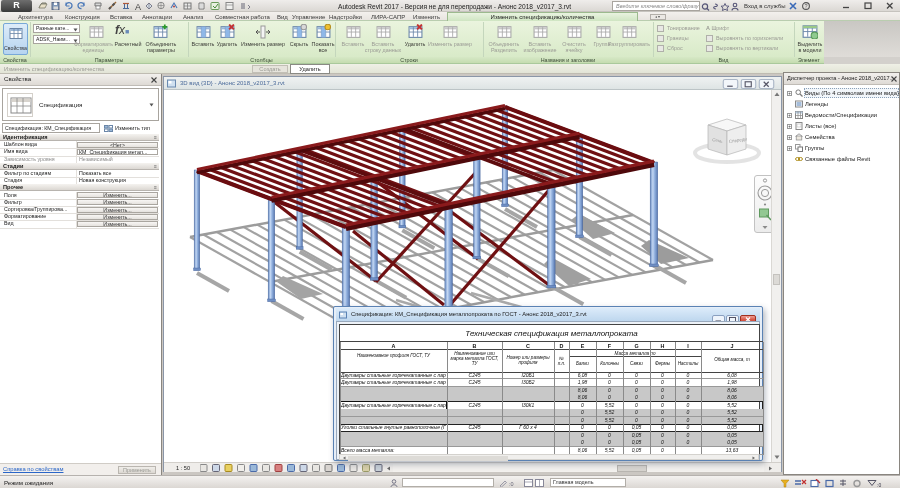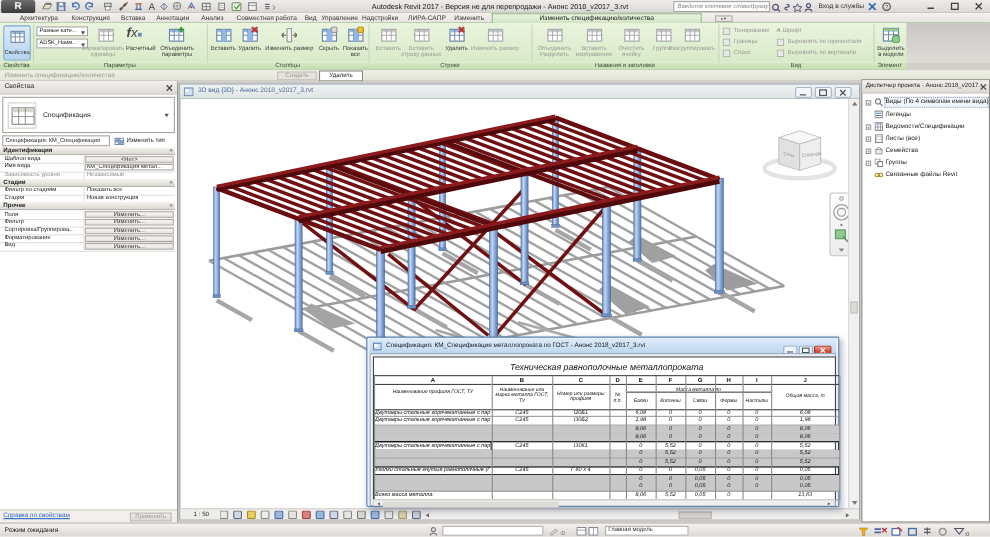--- a/index.html
+++ b/index.html
@@ -688,21 +688,21 @@
               <stop offset="0" stop-color="#f0a8a0"></stop>
               <stop offset="0.5" stop-color="#d85a4a"></stop>
               <stop offset="1" stop-color="#c03a28"></stop>
             </linearGradient>
           </defs>
           <path d="M6 2.5 L10 6.5 M10 2.5 L6 6.5" stroke="#fff" stroke-width="1.2"></path>
         </svg></span>
     </div>
     <div style="position:absolute;left:2px;top:14px;width:424px;height:139px;background:#edf2f8;border:1px solid #98a8bc">
       <div style="position:absolute;left:2px;top:2px;width:421px;height:131px;background:#fff;border:1px solid #444">
-        <div style="position:absolute;left:0px;top:0px;width:423px;height:17px;border-bottom:1px solid #444;font-size:8px;font-style:italic;text-align:center;line-height:17px;color:#111">Техническая равнополочные металлопроката</div>
+        <div style="position:absolute;left:0px;top:0px;width:423px;height:17px;border-bottom:1px solid #444;font-size:8px;font-style:italic;text-align:center;line-height:17px;color:#111">Техническая спецификация металлопроката</div>
         <div style="position:absolute;left:0px;top:17px;width:107px;height:8px;border-bottom:1px solid #444;font-size:5.4px;font-weight:bold;text-align:center;line-height:8px;color:#111">A</div>
         <div style="position:absolute;left:107px;top:17px;width:55px;height:8px;border-bottom:1px solid #444;font-size:5.4px;font-weight:bold;text-align:center;line-height:8px;color:#111">B</div>
         <div style="position:absolute;left:162px;top:17px;width:52px;height:8px;border-bottom:1px solid #444;font-size:5.4px;font-weight:bold;text-align:center;line-height:8px;color:#111">C</div>
         <div style="position:absolute;left:214px;top:17px;width:15px;height:8px;border-bottom:1px solid #444;font-size:5.4px;font-weight:bold;text-align:center;line-height:8px;color:#111">D</div>
         <div style="position:absolute;left:229px;top:17px;width:27px;height:8px;border-bottom:1px solid #444;font-size:5.4px;font-weight:bold;text-align:center;line-height:8px;color:#111">E</div>
         <div style="position:absolute;left:256px;top:17px;width:27px;height:8px;border-bottom:1px solid #444;font-size:5.4px;font-weight:bold;text-align:center;line-height:8px;color:#111">F</div>
         <div style="position:absolute;left:283px;top:17px;width:27px;height:8px;border-bottom:1px solid #444;font-size:5.4px;font-weight:bold;text-align:center;line-height:8px;color:#111">G</div>
         <div style="position:absolute;left:310px;top:17px;width:25px;height:8px;border-bottom:1px solid #444;font-size:5.4px;font-weight:bold;text-align:center;line-height:8px;color:#111">H</div>
         <div style="position:absolute;left:335px;top:17px;width:26px;height:8px;border-bottom:1px solid #444;font-size:5.4px;font-weight:bold;text-align:center;line-height:8px;color:#111">I</div>
         <div style="position:absolute;left:361px;top:17px;width:62px;height:8px;border-bottom:1px solid #444;font-size:5.4px;font-weight:bold;text-align:center;line-height:8px;color:#111">J</div>

